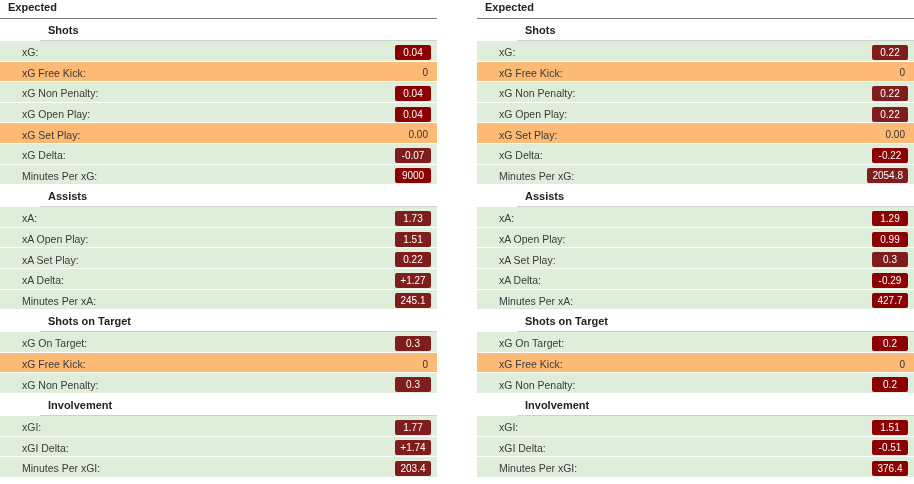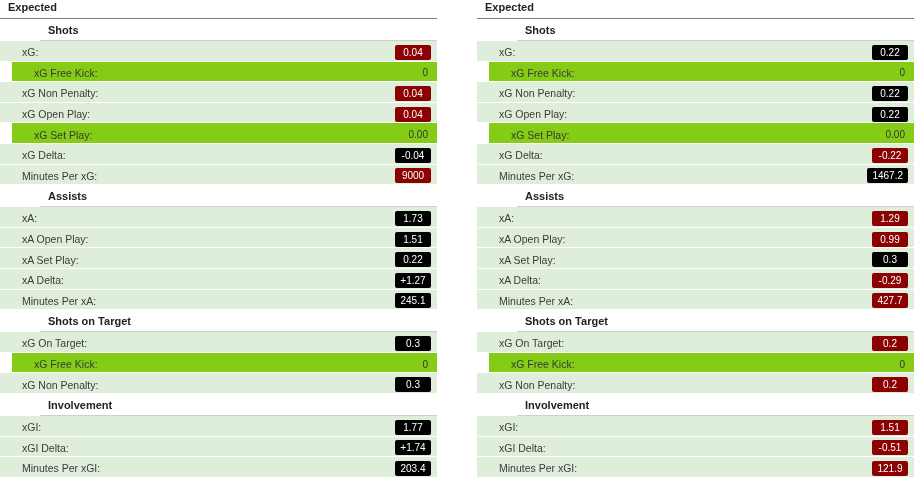--- a/index.html
+++ b/index.html
@@ -49,22 +49,21 @@
     padding: 3px 6px 0 22px;
     box-sizing: border-box;
     font-size: 10.5px;
     color: #333333;
     border-bottom: 1px solid #ffffff;
   }
   .row.shade {
     background: #dfeeda;
   }
   .row.plain {
-    background: #84cc16;
-    margin-left: 12px;
+    background: #fdba74;
   }
   .row-label {
     white-space: nowrap;
     overflow: hidden;
     text-overflow: ellipsis;
     color: #3a3a3a;
   }
   .row-value {
     font-size: 10px;
     color: #333333;
@@ -75,21 +74,21 @@
     display: inline-block;
     min-width: 26px;
     text-align: center;
     padding: 2px 5px 2px 5px;
     border-radius: 2px;
     color: #ffffff;
     font-size: 10px;
     line-height: 11px;
     font-weight: normal;
   }
-  .badge.green { background: #000000; }
+  .badge.green { background: #7f1d1d; }
   .badge.red { background: #8b0000; }
   .plainval {
     display: inline-block;
     padding: 2px 3px;
     font-size: 10px;
     color: #333333;
   }
 </style>
 </head>
 <body>
@@ -114,21 +113,21 @@
         <div class="row shade">
           <span class="row-label">xG Open Play:</span>
           <span class="row-value"><span class="badge red">0.04</span></span>
         </div>
         <div class="row plain">
           <span class="row-label">xG Set Play:</span>
           <span class="row-value"><span class="plainval">0.00</span></span>
         </div>
         <div class="row shade">
           <span class="row-label">xG Delta:</span>
-          <span class="row-value"><span class="badge green">-0.04</span></span>
+          <span class="row-value"><span class="badge green">-0.07</span></span>
         </div>
         <div class="row shade">
           <span class="row-label">Minutes Per xG:</span>
           <span class="row-value"><span class="badge red">9000</span></span>
         </div>
         <div class="section-title">Assists</div>
         <div class="row shade">
           <span class="row-label">xA:</span>
           <span class="row-value"><span class="badge green">1.73</span></span>
         </div>
@@ -200,21 +199,21 @@
         <div class="row plain">
           <span class="row-label">xG Set Play:</span>
           <span class="row-value"><span class="plainval">0.00</span></span>
         </div>
         <div class="row shade">
           <span class="row-label">xG Delta:</span>
           <span class="row-value"><span class="badge red">-0.22</span></span>
         </div>
         <div class="row shade">
           <span class="row-label">Minutes Per xG:</span>
-          <span class="row-value"><span class="badge green">1467.2</span></span>
+          <span class="row-value"><span class="badge green">2054.8</span></span>
         </div>
         <div class="section-title">Assists</div>
         <div class="row shade">
           <span class="row-label">xA:</span>
           <span class="row-value"><span class="badge red">1.29</span></span>
         </div>
         <div class="row shade">
           <span class="row-label">xA Open Play:</span>
           <span class="row-value"><span class="badge red">0.99</span></span>
         </div>
@@ -247,17 +246,17 @@
         <div class="row shade">
           <span class="row-label">xGI:</span>
           <span class="row-value"><span class="badge red">1.51</span></span>
         </div>
         <div class="row shade">
           <span class="row-label">xGI Delta:</span>
           <span class="row-value"><span class="badge red">-0.51</span></span>
         </div>
         <div class="row shade">
           <span class="row-label">Minutes Per xGI:</span>
-          <span class="row-value"><span class="badge red">121.9</span></span>
+          <span class="row-value"><span class="badge red">376.4</span></span>
         </div>
       </div>
   </div>
 </div>
 
 </body></html>

